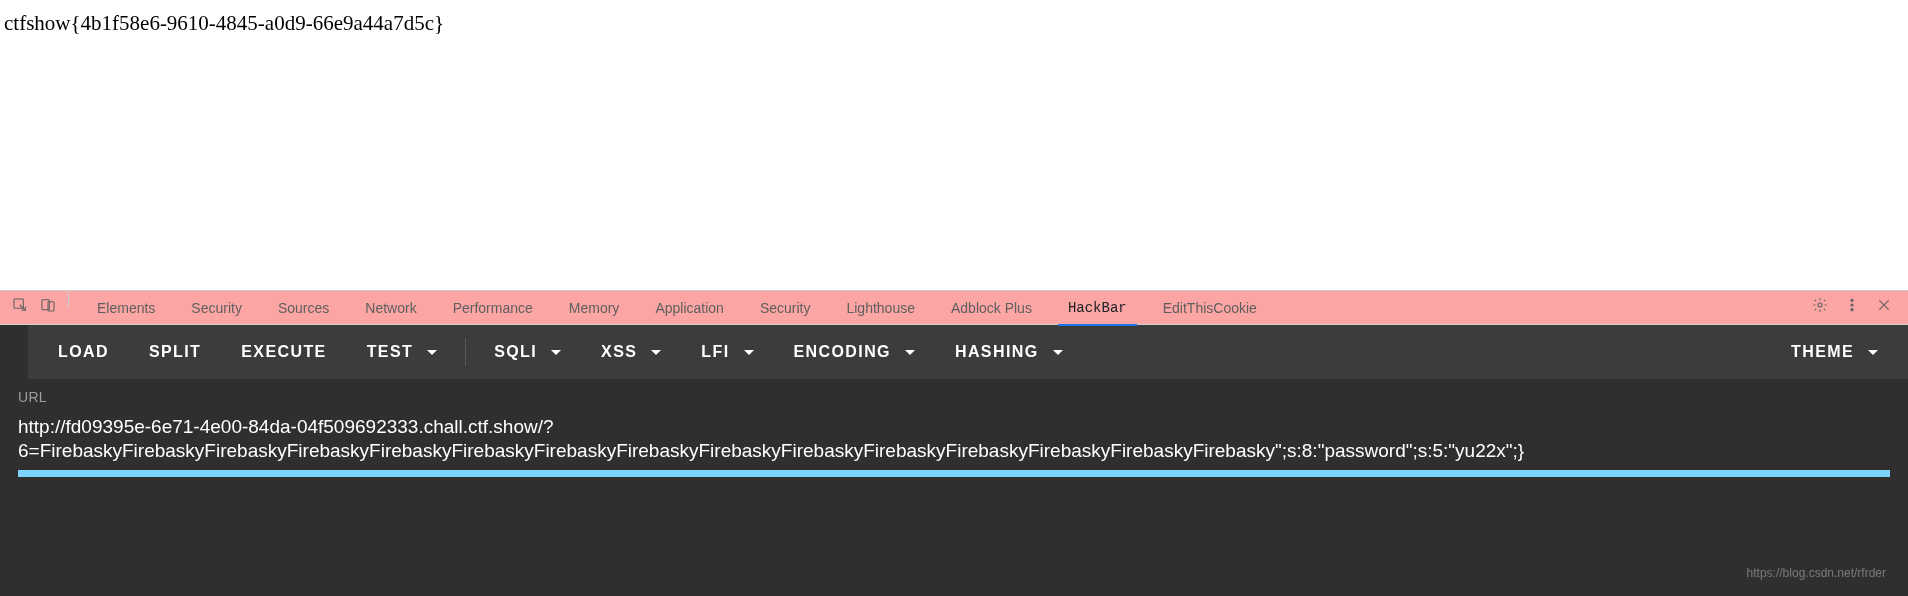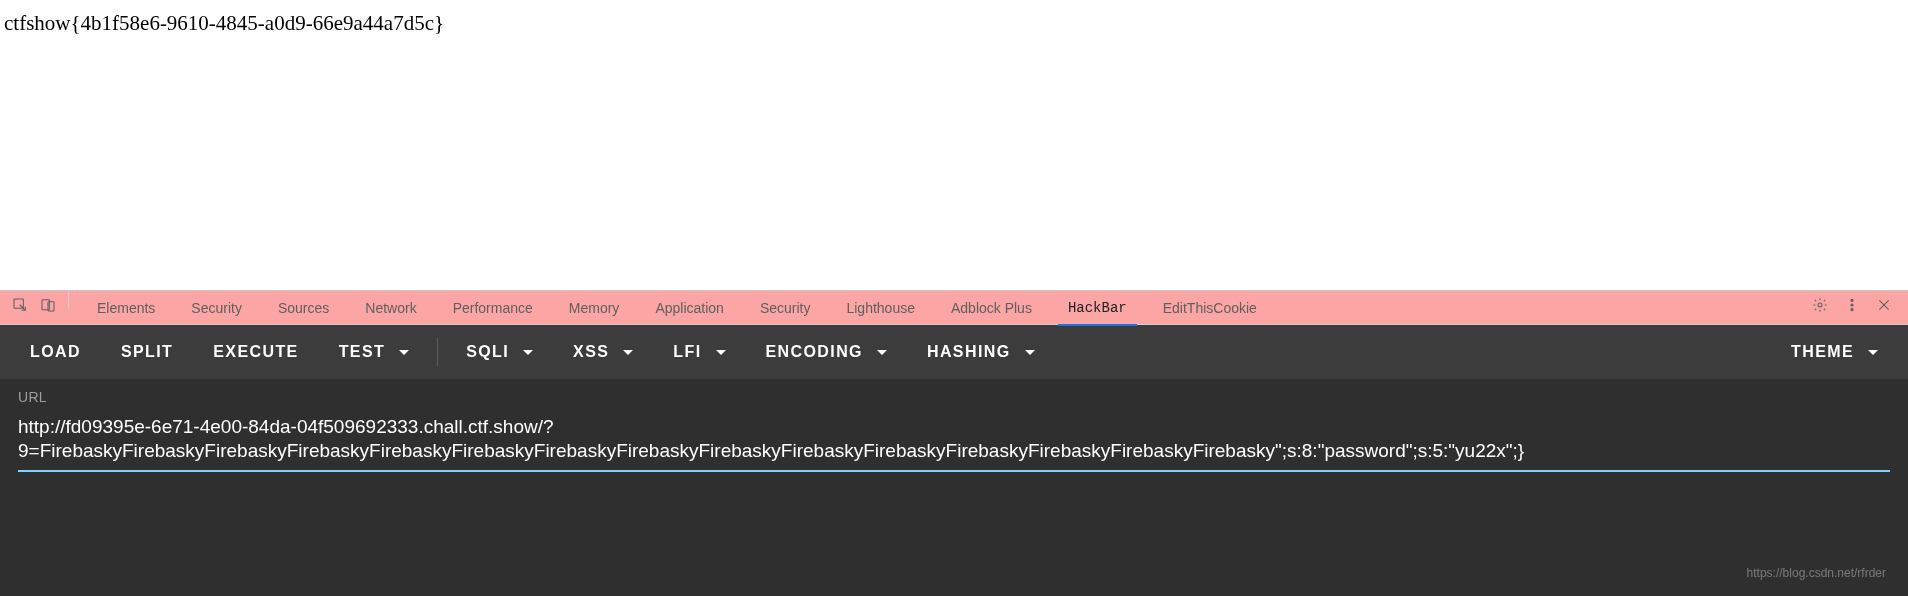--- a/index.html
+++ b/index.html
@@ -70,20 +70,21 @@
     flex-direction: column;
     background: #2f2f2f;
   }
   .hb-toolbar {
     display: flex;
     align-items: center;
     background: #3c3c3c;
     height: 54px;
     padding: 0 10px;
     gap: 0;
+    margin-left: 28px;
   }
   .hb-item {
     color: #fff;
     font-size: 16px;
     font-weight: 600;
     letter-spacing: 1.4px;
     padding: 0 20px;
     height: 54px;
     display: flex;
     align-items: center;
@@ -111,21 +112,21 @@
     font-size: 14px;
     margin-bottom: 10px;
     letter-spacing: .3px;
   }
   .hb-url {
     color: #ffffff;
     font-size: 19px;
     line-height: 1.28;
     white-space: nowrap;
     overflow: hidden;
-    border-bottom: 2px solid #7dd3fc;
+    border-bottom: 7px solid #7dd3fc;
     padding-bottom: 6px;
   }
   .watermark {
     position: absolute;
     right: 22px;
     bottom: 16px;
     font-size: 12px;
     color: rgba(255,255,255,0.35);
     font-family: Arial, sans-serif;
   }
@@ -253,18 +254,18 @@
       <div class="hb-item">
           <span>THEME</span>
           <span class="hb-caret"></span>
         </div>
     </div>
 
     <div class="hb-content">
       <div class="hb-label">URL</div>
       <div class="hb-url">
         <span>http://fd09395e-6e71-4e00-84da-04f509692333.chall.ctf.show/?</span><br>
-        <span>9=FirebaskyFirebaskyFirebaskyFirebaskyFirebaskyFirebaskyFirebaskyFirebaskyFirebaskyFirebaskyFirebaskyFirebaskyFirebaskyFirebaskyFirebasky";s:8:"password";s:5:"yu22x";}</span>
+        <span>6=FirebaskyFirebaskyFirebaskyFirebaskyFirebaskyFirebaskyFirebaskyFirebaskyFirebaskyFirebaskyFirebaskyFirebaskyFirebaskyFirebaskyFirebasky";s:8:"password";s:5:"yu22x";}</span>
       </div>
     </div>
     <div class="watermark">https://blog.csdn.net/rfrder</div>
   </div>
 </div>
 
 </body></html>

